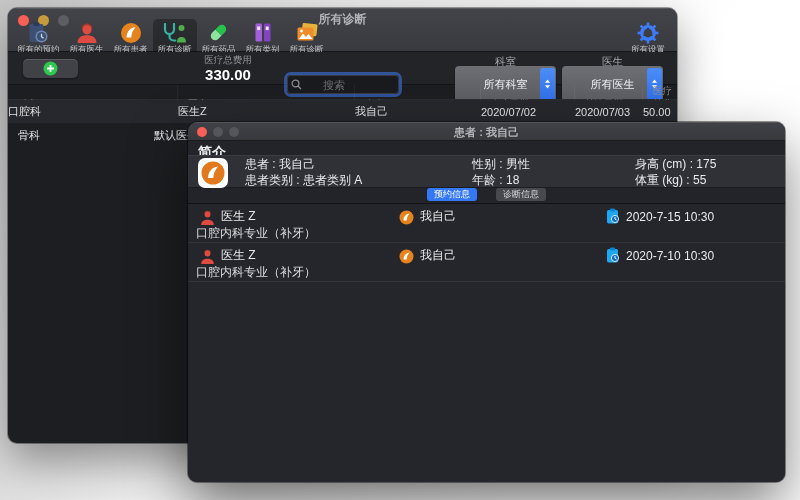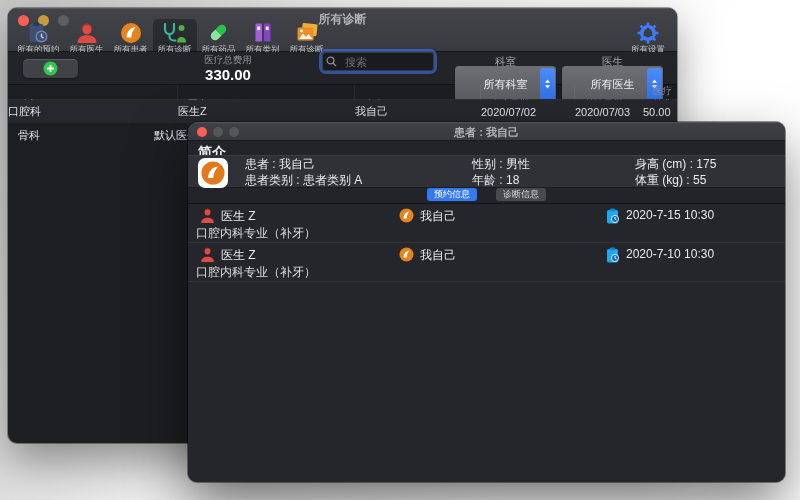--- a/index.html
+++ b/index.html
@@ -34,24 +34,24 @@
   
   .bw-controls { position:absolute; left:0; top:44px; width:100%; height:33px;
     background:#232428; border-bottom:1px solid #131416; }
   .add-btn { position:absolute; left:15px; top:7px; width:55px; height:19px;
     background:#404247; border-radius:5px;
     box-shadow:inset 0 1px 0 rgba(255,255,255,.14), 0 1px 2px rgba(0,0,0,.4);
     display:flex; align-items:center; justify-content:center; }
   .fee-block { position:absolute; left:155px; top:2px; width:130px; text-align:center; }
   .fee-label { font-size:9.5px; color:#96979b; }
   .fee-value { font-size:15px; font-weight:700; color:#ffffff; margin-top:-1px; }
-  .search-field { position:absolute; left:279px; top:0; width:112px; height:19px;
+  .search-field { position:absolute; left:279px; top:23px; width:112px; height:19px;
     background:#1a1b1e; border-radius:4px;
     box-shadow:0 0 0 3px rgba(62,123,247,.55), inset 0 0 0 1px #3a3b3f;
-    display:flex; align-items:center; padding:0 4px; gap:8px;margin-left:35px; }
+    display:flex; align-items:center; padding:0 4px; gap:21px; }
   .search-field input { flex:1; min-width:0; background:transparent; border:none; outline:none;
     color:#e0e0e2; font-size:11px; font-family:inherit; }
   .search-field input::placeholder { color:#6f7074; }
   .ctl-label { position:absolute; top:3px; width:101px; text-align:center;
     font-size:10.5px; color:#a7a8ac; }
   .dropdown { position:absolute; top:14px; width:101px; height:36px;
     background:linear-gradient(#6d6f75,#5b5d63); border-radius:4px;
     display:flex; align-items:center; justify-content:center;
     font-size:11px; color:#f2f2f4; box-shadow:0 1px 2px rgba(0,0,0,.45); }
   .dd-cap { position:absolute; right:1.5px; top:1.5px; bottom:1.5px; width:15px;
@@ -92,21 +92,21 @@
   .pcol-1 { left:57px; } .pcol-2 { left:284px; } .pcol-3 { left:447px; }
   .fw-tabs { position:absolute; left:0; right:0; top:66px; display:flex;
     justify-content:center; gap:19px;font-family:Liberation Serif, serif; }
   .tab { height:13px; padding:0 7px; display:flex; align-items:center; border-radius:3px;
     font-size:9px; color:#d9dadc; background:#47494f; }
   .tab.selected { background:#3478f6; color:#ffffff; }
   .fw-body { position:absolute; left:0; right:0; top:81px; bottom:0; background:#25262b;
     border-top:1px solid #121316; }
   .fw-row { position:absolute; left:0; right:0; height:39px; border-bottom:1px solid #333439; }
   .fw-row.r0 { top:0; } .fw-row.r1 { top:39px; }
-  .grp { position:absolute; top:4px; display:flex; align-items:flex-start; gap:6px;
+  .grp { position:absolute; top:4px; display:flex; align-items:flex-end; gap:6px;
     font-size:12px; color:#e9eaec; }
   .grp-doctor { left:12px; } .grp-patient { left:211px; } .grp-date { left:418px; }
   .spec-line { position:absolute; left:8px; top:21px; font-size:12px; color:#dcdde0;text-align:center; }
 </style>
 </head>
 <body>
 
 <div class="window win-back">
 
   <div class="bw-header">

